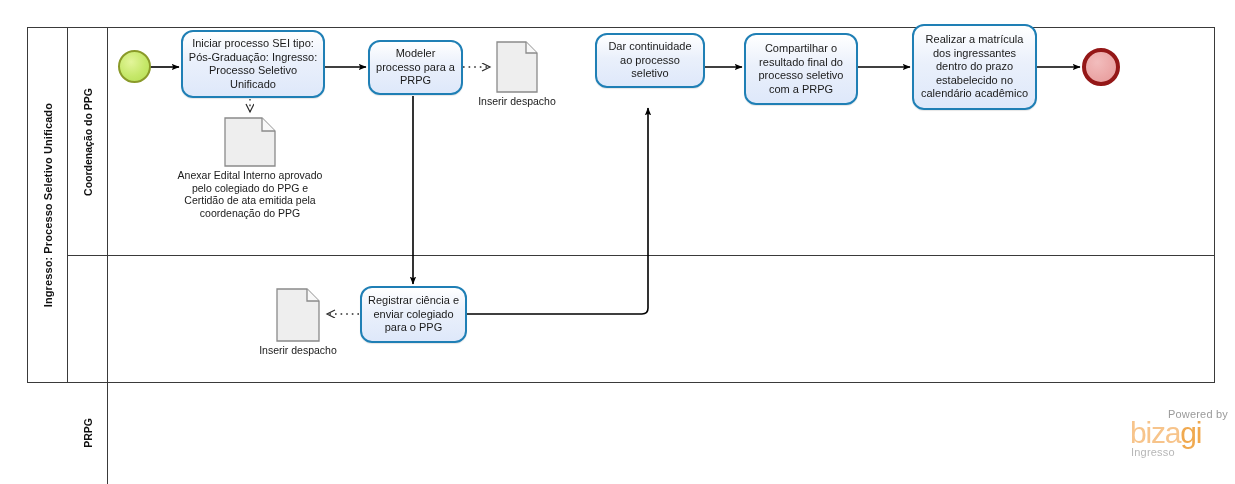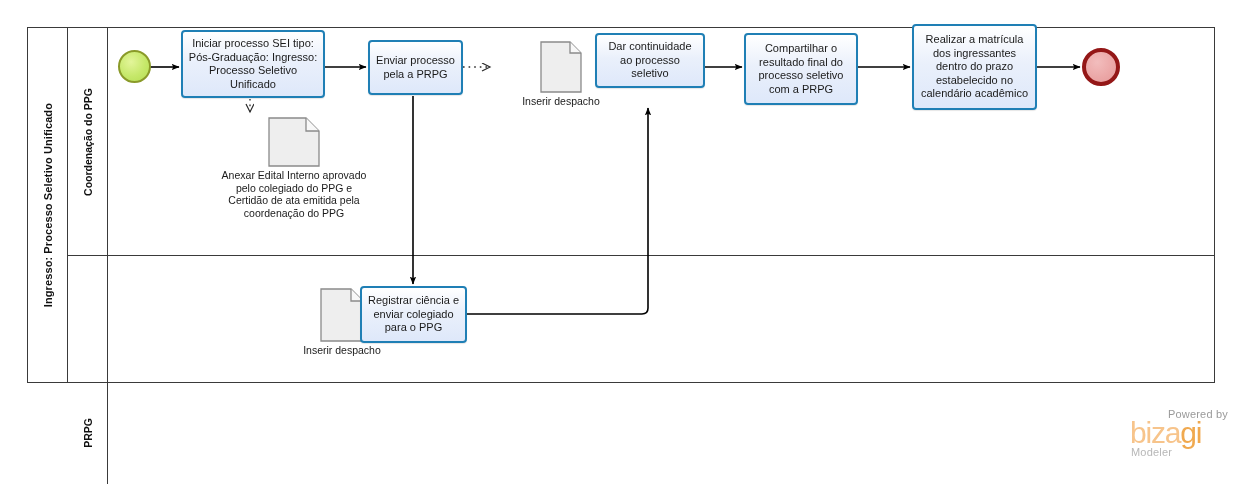--- a/index.html
+++ b/index.html
@@ -80,21 +80,21 @@
     color: #111111;
     white-space: nowrap;
   }
 
   
   .node { position: absolute; box-sizing: border-box; }
 
   .task {
     background: linear-gradient(to bottom, #ffffff 0%, #eaf0fb 45%, #dee8fa 100%);
     border: 2px solid #1f7fb5;
-    border-radius: 4px;
+    border-radius: 12px;
     display: flex;
     align-items: center;
     justify-content: center;
     text-align: center;
     color: #1a1a1a;
     font-size: 11px;
     line-height: 13.5px;
     padding: 1px 5px;
     box-shadow: 0 1px 1px rgba(0,0,0,0.10);
   }
@@ -104,21 +104,21 @@
   }
   .event-start {
     background: radial-gradient(circle at 38% 34%, #e3f59a 0%, #c6e86a 55%, #b5dd52 100%);
     border: 2px solid #8a9a29;
   }
   .event-end {
     background: radial-gradient(circle at 38% 34%, #f2bdbd 0%, #eba6a6 60%, #e49a9a 100%);
     border: 4px solid #941717;
   }
 
-  .doc-wrap { position: absolute; margin-left: 44px; }
+  .doc-wrap { position: absolute; }
   .doc-label {
     position: absolute;
     left: 50%;
     transform: translateX(-50%);
     text-align: center;
     font-size: 10.5px;
     line-height: 12.5px;
     color: #1a1a1a;
     white-space: pre-line;
     width: 150px;
@@ -223,21 +223,21 @@
 
   <div class="doc-wrap" style="left:224px; top:117px; width:52px; height:44px;">
     <svg width="52" height="50" viewBox="0 0 52 50" xmlns="http://www.w3.org/2000/svg">
       <path d="M1,1 L38,1 L51,14 L51,49 L1,49 Z" fill="#eeeeee" stroke="#8a8a8a" stroke-width="1.3"></path>
       <path d="M38,1 L38,14 L51,14" fill="#f8f8f8" stroke="#8a8a8a" stroke-width="1.3"></path>
     </svg>
     <span class="doc-label" style="top:52px;">Anexar Edital Interno aprovado pelo colegiado do PPG e Certidão de ata emitida pela coordenação do PPG</span>
   </div>
 
   <div class="node task" style="left:368px; top:40px; width:95px; height:55px;">
-    <span>Enviar processo pela a PRPG</span>
+    <span>Modeler processo para a PRPG</span>
   </div>
 
   <div class="doc-wrap" style="left:496px; top:41px; width:42px; height:52px;">
     <svg width="42" height="52" viewBox="0 0 42 52" xmlns="http://www.w3.org/2000/svg">
       <path d="M1,1 L30,1 L41,12 L41,51 L1,51 Z" fill="#eeeeee" stroke="#8a8a8a" stroke-width="1.3"></path>
       <path d="M30,1 L30,12 L41,12" fill="#f8f8f8" stroke="#8a8a8a" stroke-width="1.3"></path>
     </svg>
     <span class="doc-label" style="top:54px;">Inserir despacho</span>
   </div>
 
@@ -263,16 +263,16 @@
     <span class="doc-label" style="top:56px;">Inserir despacho</span>
   </div>
 
   <div class="node task" style="left:360px; top:286px; width:107px; height:57px;">
     <span>Registrar ciência e enviar colegiado para o PPG</span>
   </div>
 
   <div class="logo">
     <span class="logo-powered">Powered by</span>
     <span class="logo-word"><span>biza</span><span class="g">gi</span></span>
-    <span class="logo-modeler">Modeler</span>
+    <span class="logo-modeler">Ingresso</span>
   </div>
 
 </div>
 
 </body></html>

